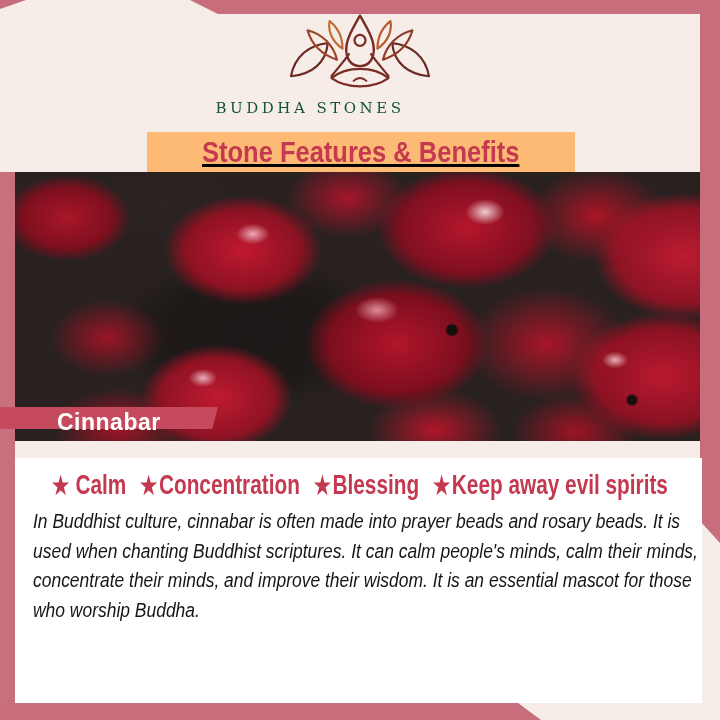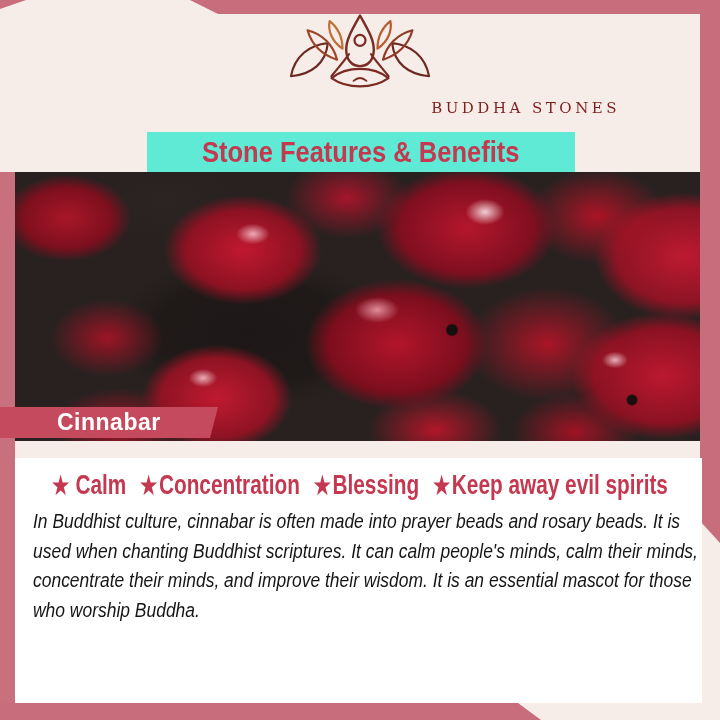--- a/index.html
+++ b/index.html
@@ -12,27 +12,27 @@
   .corner-accent{position:absolute;left:0;top:0;width:26px;height:9px;background:#c76d7c;
     clip-path:polygon(0 0,100% 0,0 100%);}
   .right-ribbon{position:absolute;left:700px;top:0;width:20px;height:543px;background:#c76d7c;
     clip-path:polygon(0 0,20px 0,20px 543px,0 521px);}
   .left-border{position:absolute;left:0;top:172px;width:15px;height:548px;background:#c9707e;}
   .bottom-band{position:absolute;left:0;top:703px;width:720px;height:17px;background:#c76d7c;
     clip-path:polygon(0 0,518px 0,541px 17px,0 17px);}
 
   
   .logo-wrap{position:absolute;left:0;top:10px;width:720px;display:flex;justify-content:center;}
-  .brand-name{position:absolute;left:0;top:99px;width:620px;text-align:right;
+  .brand-name{position:absolute;left:0;top:99px;width:620px;text-align:center;
     font-family:"DejaVu Serif","Liberation Serif",serif;font-size:15px;letter-spacing:3.5px;
-    color:#7f1d1d;}
+    color:#14532d;}
 
   
-  .title-box{position:absolute;left:147px;top:132px;width:428px;height:40px;background:#5eead4;
-    display:flex;align-items:center;justify-content:center;}
+  .title-box{position:absolute;left:147px;top:132px;width:428px;height:40px;background:#fdba74;
+    display:flex;align-items:center;justify-content:center;text-decoration:underline;}
   .title-text{display:inline-block;transform:scaleX(.85);transform-origin:center;
     font-size:30px;font-weight:700;color:#c43850;white-space:nowrap;letter-spacing:0;}
 
   
   .photo{position:absolute;left:15px;top:172px;width:705px;height:269px;background-color:#282120;
     background-image:
       radial-gradient(30px 20px at 470px 40px, rgba(247,216,220,.95), rgba(247,216,220,0) 65%),
       radial-gradient(26px 16px at 238px 62px, rgba(243,186,196,.9), rgba(243,186,196,0) 65%),
       radial-gradient(34px 20px at 362px 138px, rgba(240,162,176,.85), rgba(240,162,176,0) 65%),
       radial-gradient(22px 14px at 188px 206px, rgba(240,190,198,.9), rgba(240,190,198,0) 65%),
@@ -50,21 +50,21 @@
       radial-gradient(124px 88px at 382px 172px, #b2152b 0%, #7c0e1d 55%, rgba(124,14,29,0) 74%),
       radial-gradient(112px 80px at 532px 172px, #a91527 0%, rgba(169,21,39,0) 72%),
       radial-gradient(124px 86px at 648px 204px, #bb1830 0%, #8a1222 55%, rgba(138,18,34,0) 74%),
       radial-gradient(96px 58px at 104px 256px, #a11426 0%, rgba(161,20,38,0) 70%),
       radial-gradient(96px 58px at 420px 258px, #b01628 0%, rgba(176,22,40,0) 70%),
       radial-gradient(90px 56px at 560px 260px, #9e1324 0%, rgba(158,19,36,0) 70%),
       radial-gradient(170px 95px at 235px 160px, #1d1817 0%, rgba(29,24,23,.8) 55%, rgba(29,24,23,0) 80%),
       radial-gradient(120px 60px at 150px 30px, #2c2423 0%, rgba(44,36,35,0) 70%);}
 
   
-  .badge{position:absolute;left:0;top:407px;width:218px;height:31px;background:#c54a5e;
+  .badge{position:absolute;left:0;top:407px;width:218px;height:22px;background:#c54a5e;
     clip-path:polygon(0 0,218px 0,210px 31px,0 31px);}
   .badge-label{position:absolute;left:57px;top:0;line-height:31px;color:#ffffff;
     font-size:23px;font-weight:700;letter-spacing:.5px;}
 
   
   .white-box{position:absolute;left:15px;top:458px;width:687px;height:245px;background:#ffffff;}
 
   .features-row{position:absolute;left:15px;top:469px;width:690px;height:32px;
     display:flex;justify-content:center;align-items:center;}
   .features-inner{display:flex;align-items:center;gap:18px;transform:scaleX(.77);

